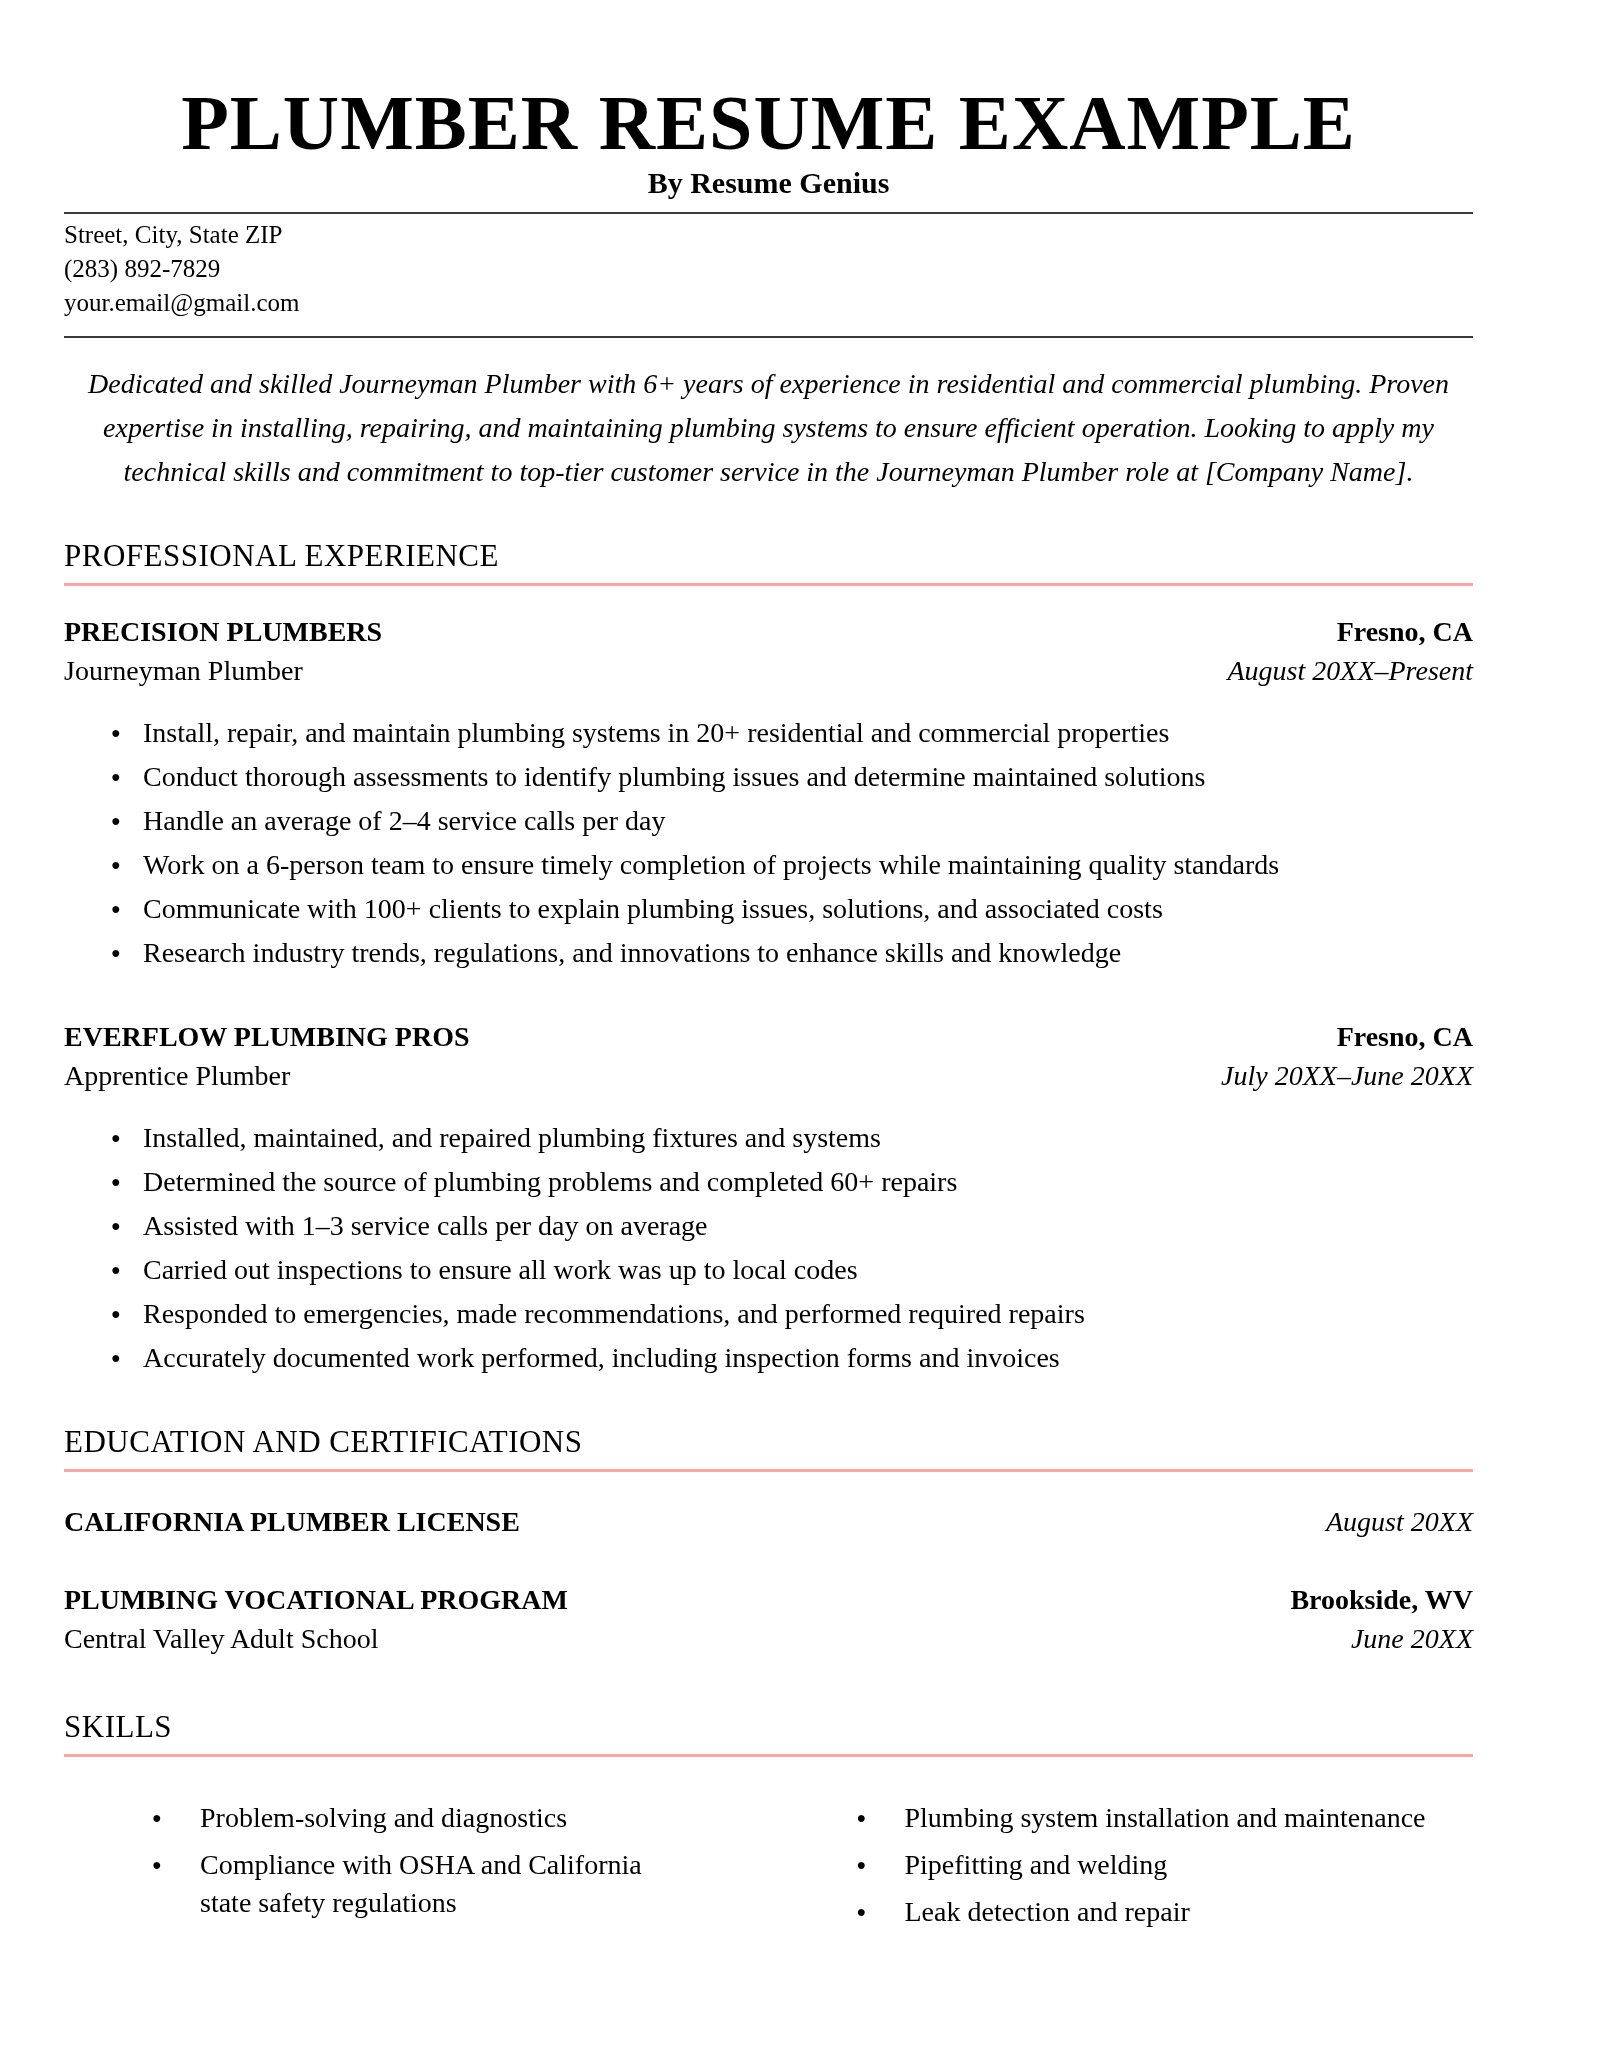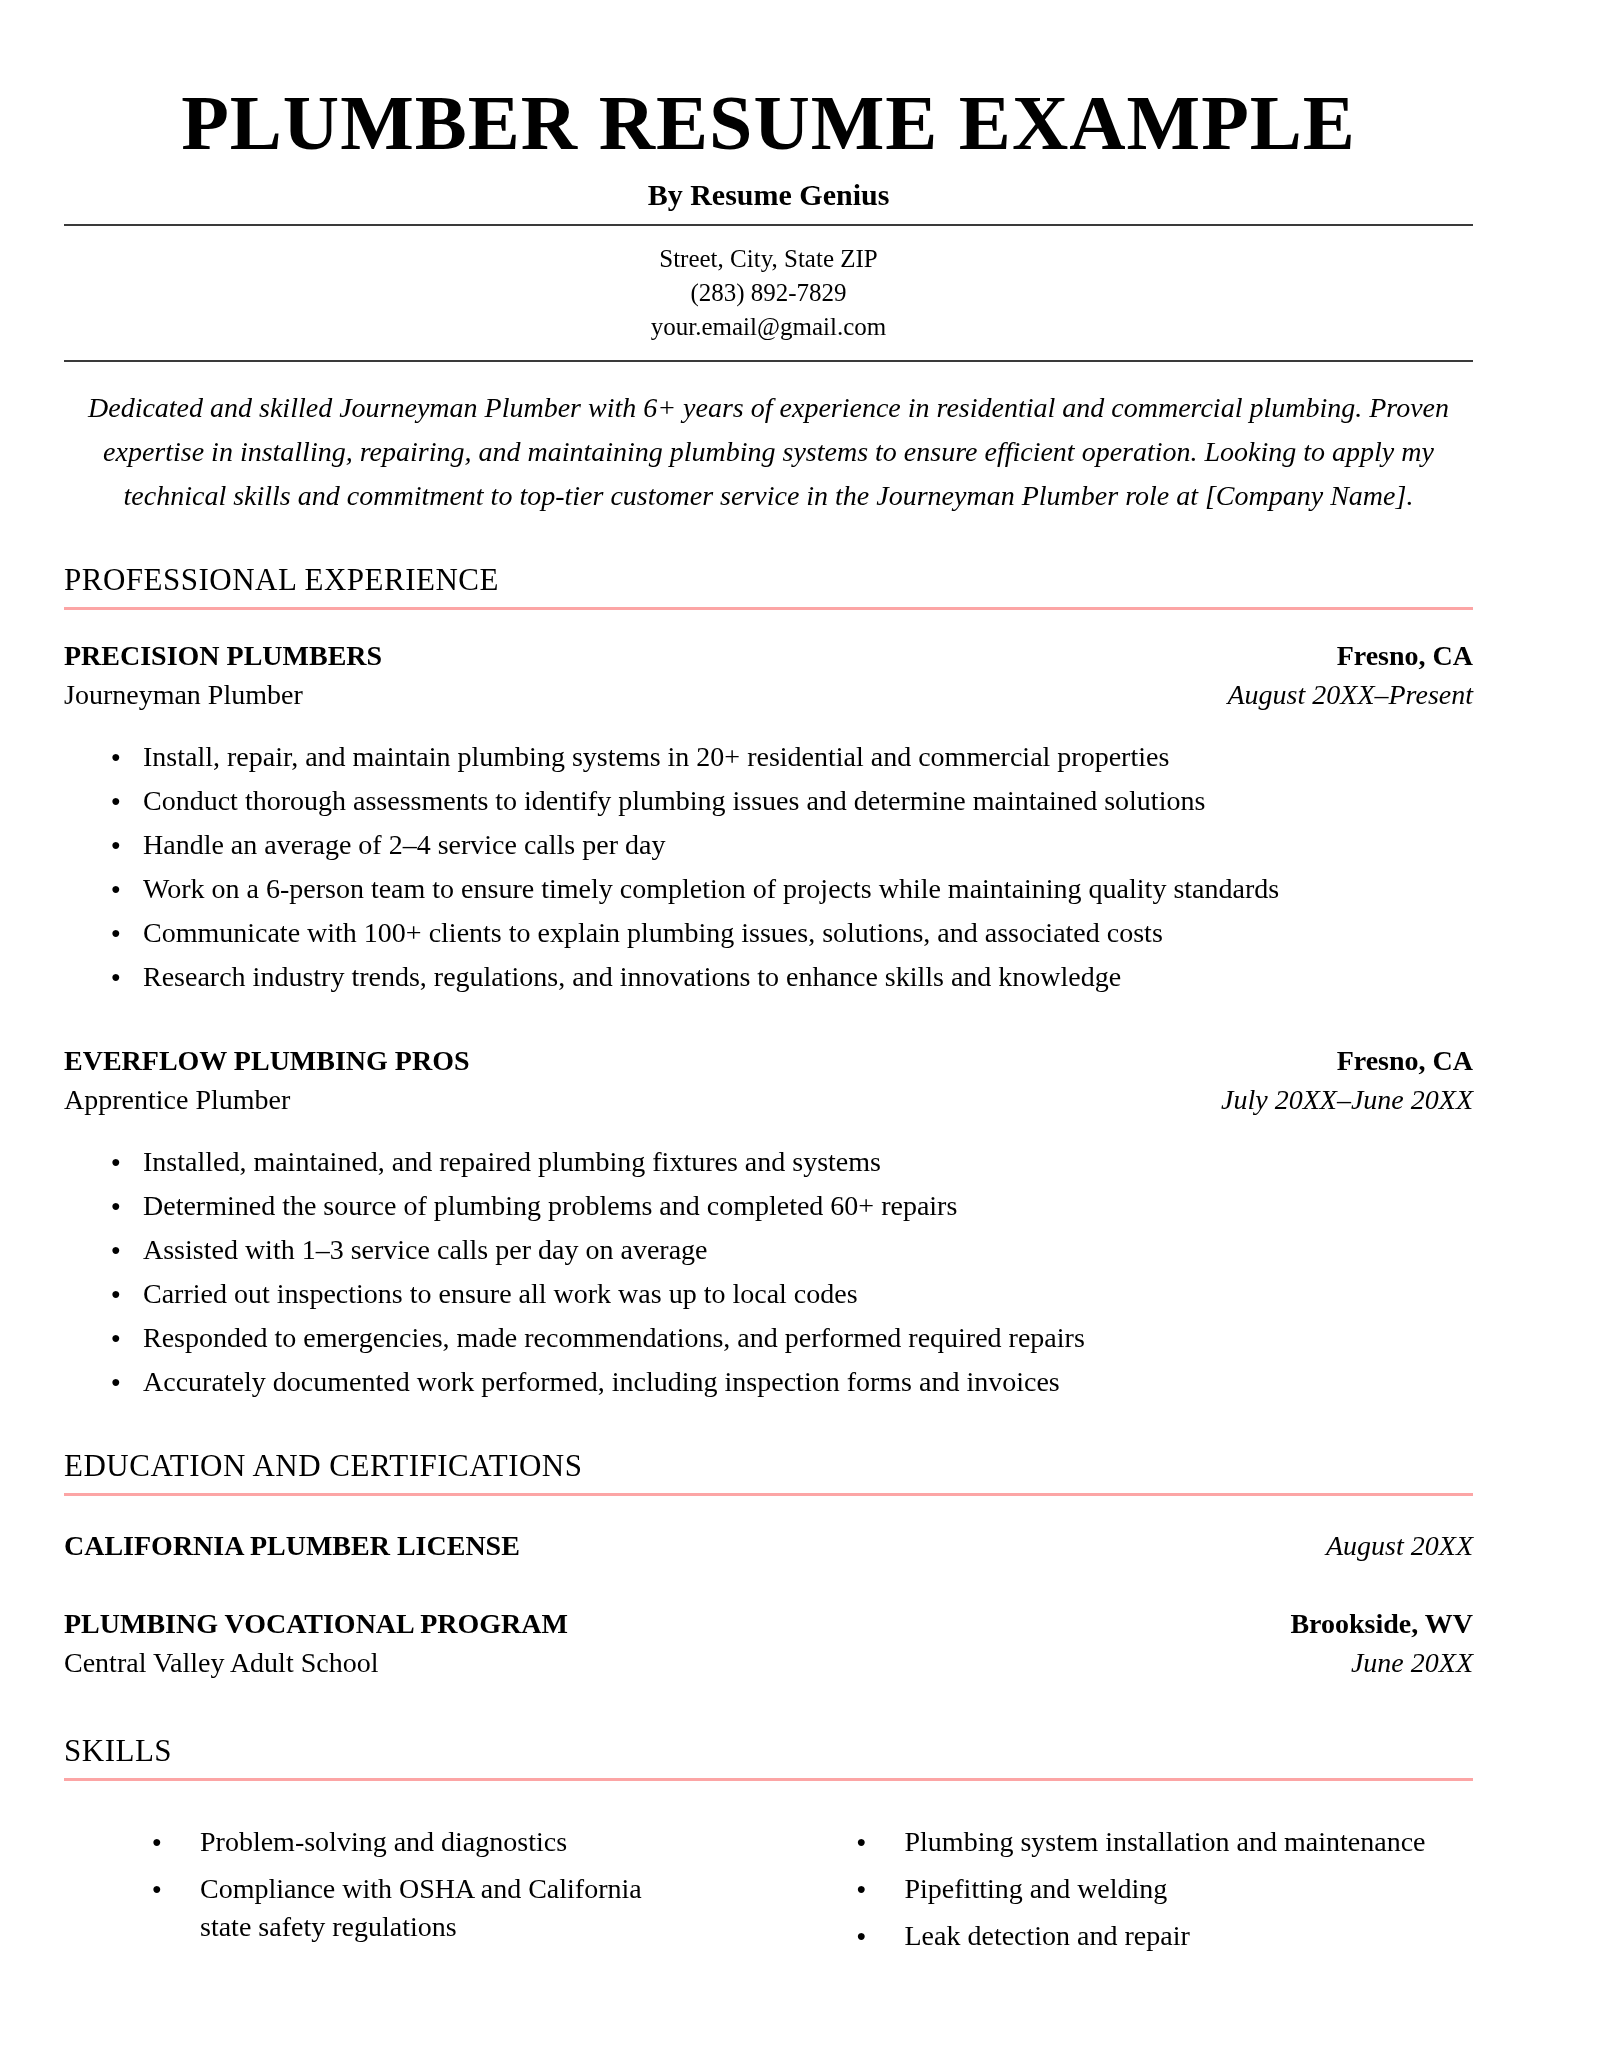--- a/index.html
+++ b/index.html
@@ -25,34 +25,33 @@
     text-align: center;
     font-size: 78px;
     font-weight: bold;
     letter-spacing: 1px;
     line-height: 1.0;
   }
   .byline {
     text-align: center;
     font-size: 30px;
     font-weight: bold;
-    margin-top: 16px;
+    margin-top: 4px;
   }
   .rule {
     border: none;
     border-top: 2px solid #3a3a3a;
     margin: 0;
   }
   .rule.after-byline { margin-top: 12px; }
   .rule.after-contact { margin-top: 16px; }
   .contact {
-    text-align: center;
     font-size: 25px;
     line-height: 34px;
-    margin-top: 16px;
+    margin-top: 4px;
   }
   .summary {
     text-align: center;
     font-style: italic;
     font-size: 28px;
     line-height: 44px;
     margin: 24px 14px 0 14px;
   }
   .section-heading {
     font-size: 31px;

